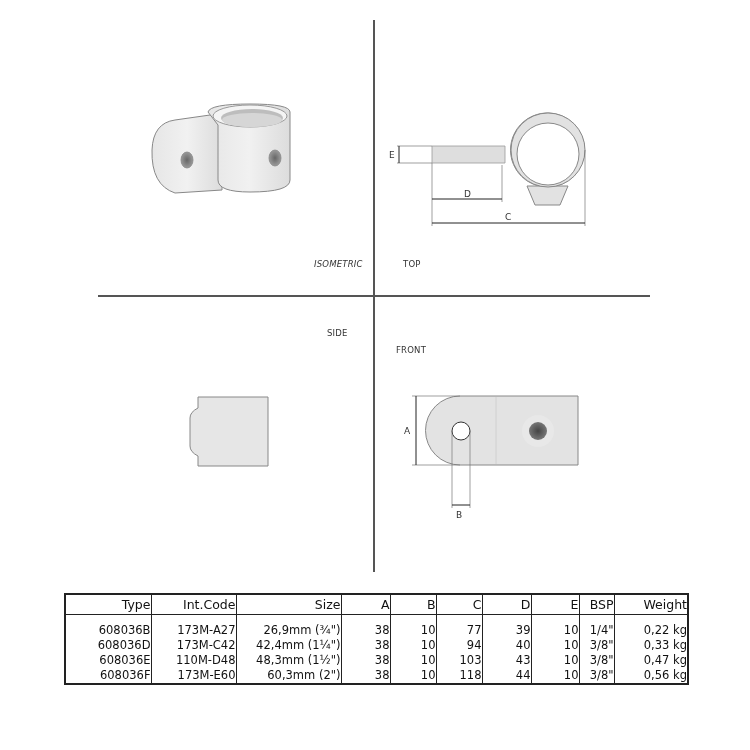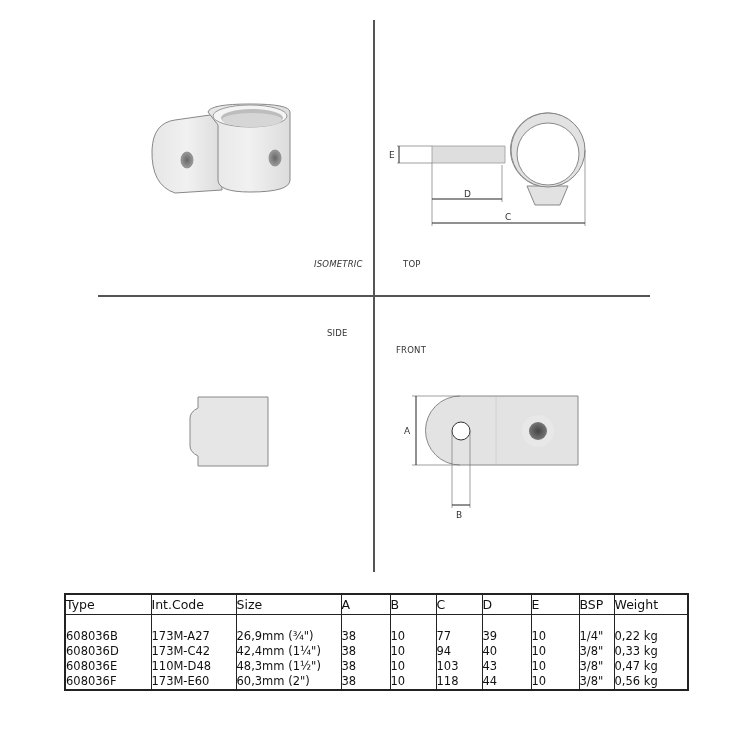--- a/index.html
+++ b/index.html
@@ -6,24 +6,24 @@
   body { width:750px; height:750px; position:relative; overflow:hidden;
          font-family:"DejaVu Sans", sans-serif; color:#222; }
   .vline { position:absolute; left:373px; top:20px; width:2px; height:552px; background:#555; }
   .hline { position:absolute; left:98px; top:295px; width:552px; height:2px; background:#555; }
   .view-label { position:absolute; font-size:8.5px; letter-spacing:0.2px; color:#333; }
   svg { position:absolute; overflow:visible; }
   .dim-label { font-family:"DejaVu Sans", sans-serif; font-size:9px; fill:#333; }
   table.spec { position:absolute; left:64px; top:593px; border-collapse:collapse;
                font-size:11.5px; color:#111; }
   table.spec th, table.spec td { border-left:1px solid #222; border-right:1px solid #222;
-               text-align:left; padding:0; height:15px; line-height:15px; font-weight:normal; }
+               text-align:right; padding:0; height:15px; line-height:15px; font-weight:normal; }
   table.spec thead th { border-top:2px solid #222; border-bottom:1px solid #222; height:19px; font-size:12.5px; }
   table.spec tbody tr:last-child td { border-bottom:2px solid #222;margin-top:28px; }
-  table.spec tbody tr:first-child td { padding-top:14px; }
+  table.spec tbody tr:first-child td { padding-top:8px; }
   table.spec { border:2px solid #222; }
 </style>
 </head>
 <body>
 
 <div class="vline"></div>
 <div class="hline"></div>
 
 <div class="view-label" style="left:314px; top:259px;font-style:italic;">ISOMETRIC</div>
 <div class="view-label" style="left:403px; top:259px;">TOP</div>

